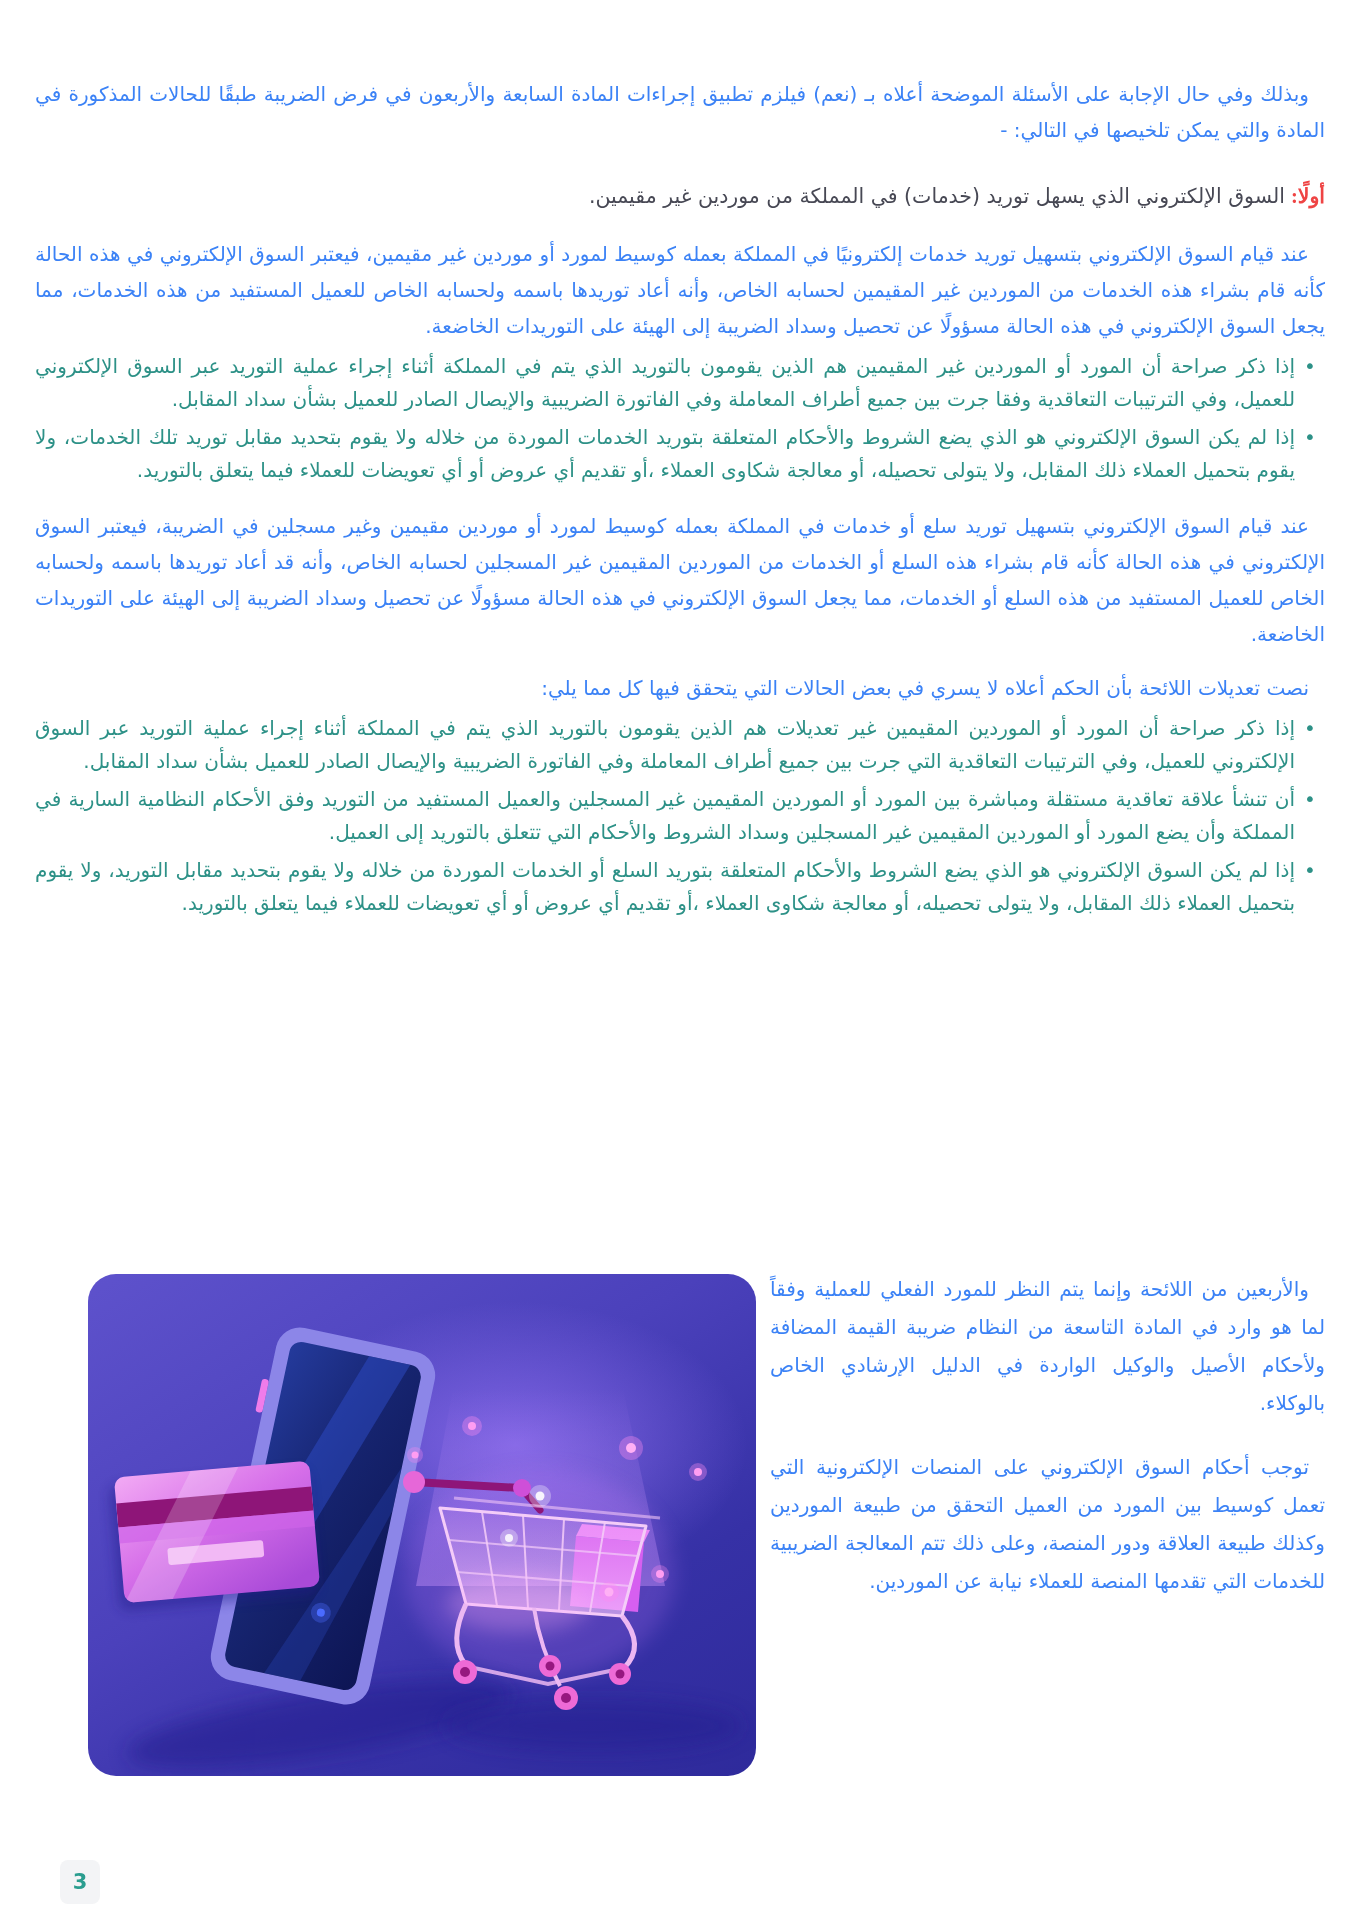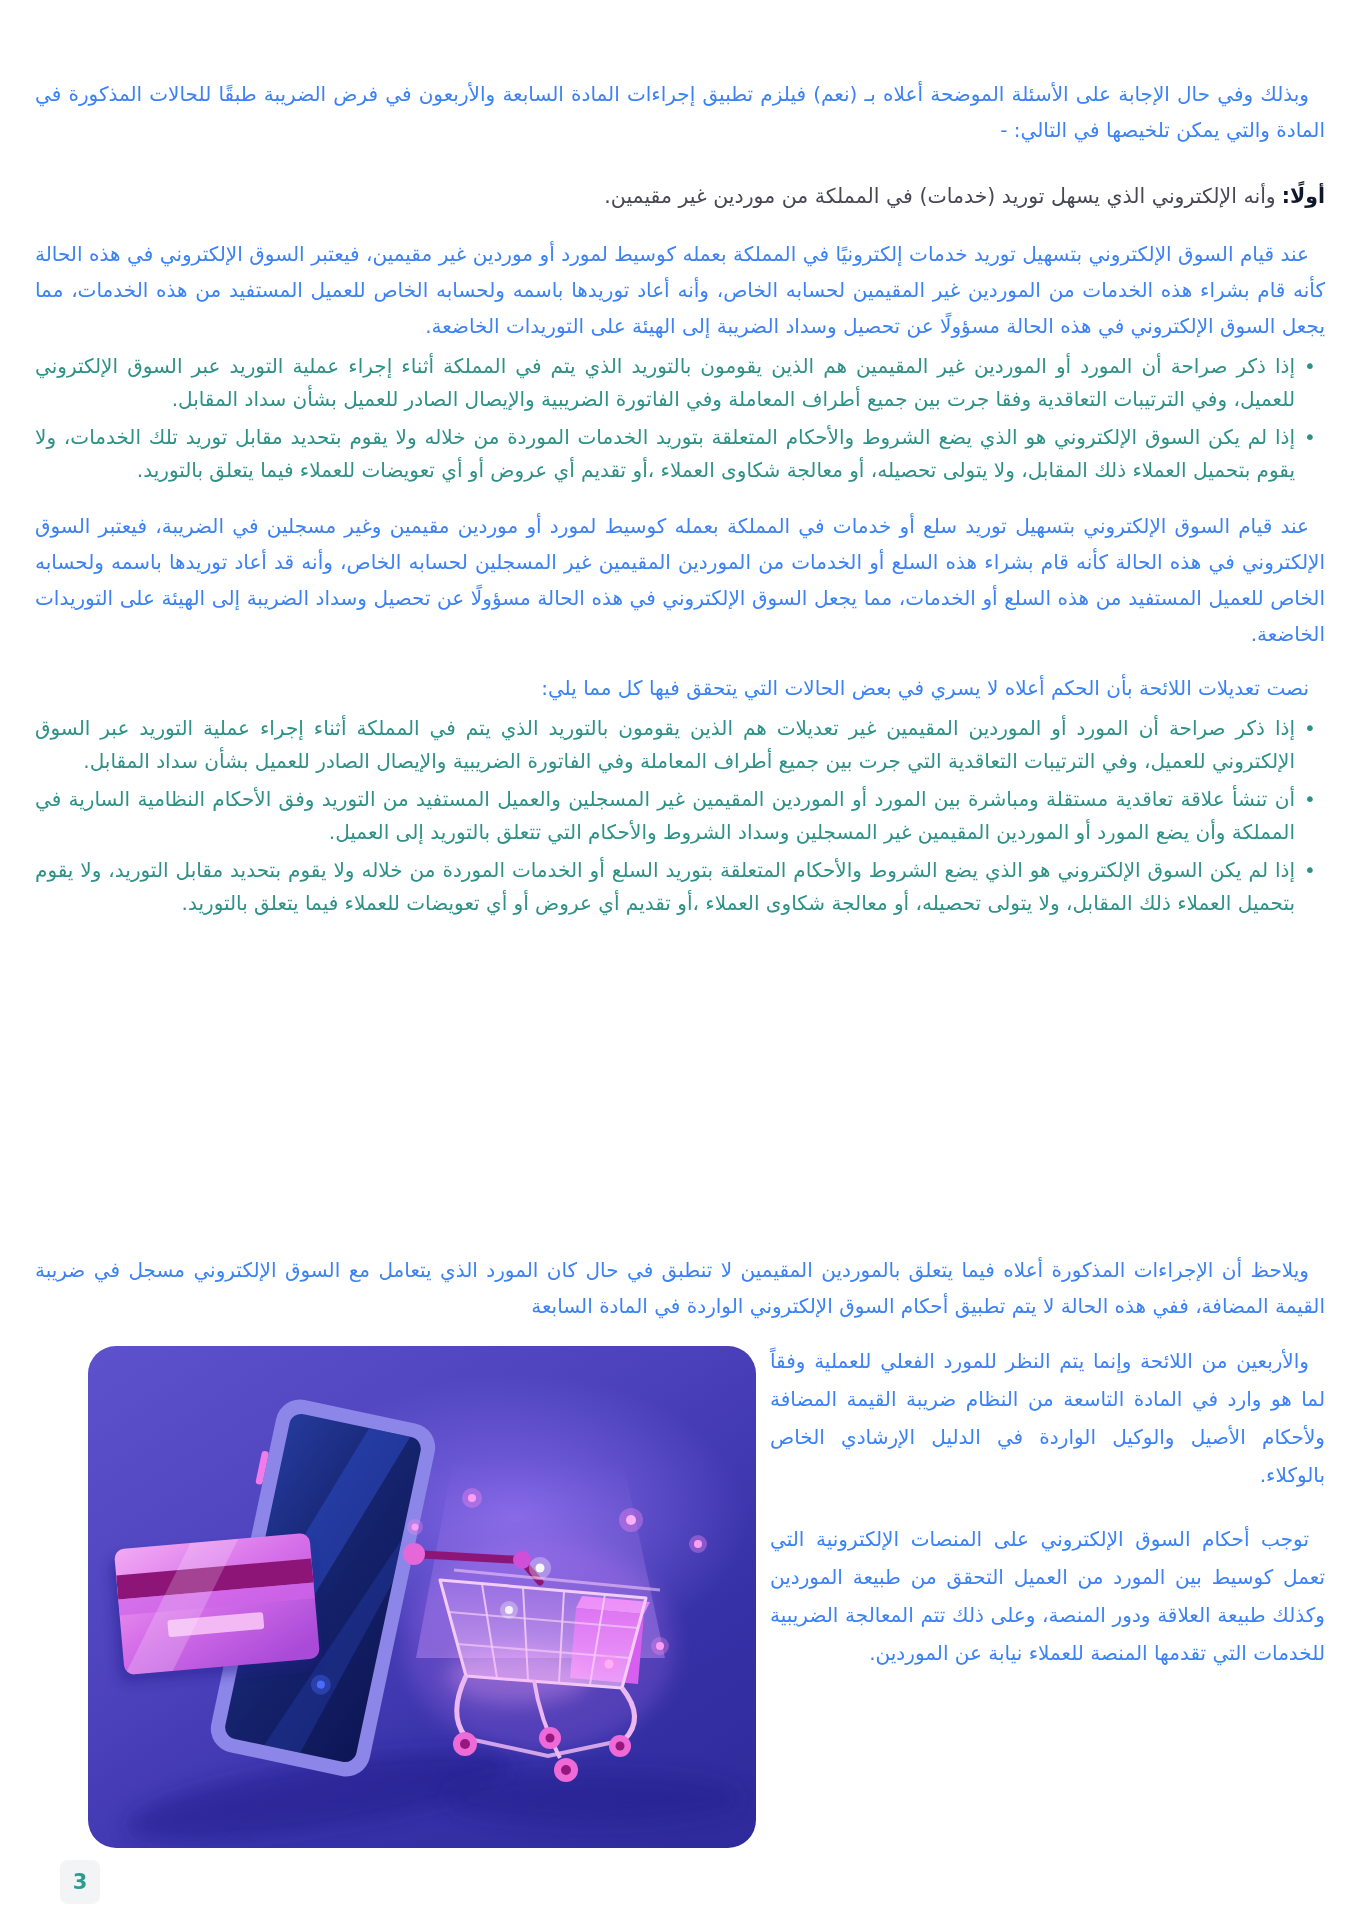--- a/index.html
+++ b/index.html
@@ -11,21 +11,21 @@
     position:absolute;top:0;right:0;left:0;
     padding:76px 33px 0 35px;
   }
   .p{
     font-size:20px;line-height:36px;color:#3b82f6;margin:0;
     text-align:justify;text-indent:16px;
   }
   .heading{
     font-size:20.5px;line-height:37px;margin:30px 0 0;color:#474854;text-align:right;
   }
-  .heading .hnum{color:#0f172a;font-weight:bold;}
+  .heading .hnum{color:#ef4444;font-weight:bold;font-family:Liberation Serif, serif;}
   .heading .htitle{margin-right:6px;}
   .p.after-heading{margin-top:21px;}
   .p.lead{margin-top:18px;}
   .bullets{margin:6px 0 0;}
   .bullet{display:flex;margin-top:5px;}
   .bullet-dot{
     flex:0 0 30px;text-align:center;color:#2d9187;font-size:20px;line-height:33px;
   }
   .bullet-text{
     flex:1;color:#2d9187;font-size:20px;line-height:33px;text-align:justify;
@@ -52,21 +52,21 @@
   }
 </style>
 </head>
 <body>
 
 <div class="page-text">
 
   <p class="p">وبذلك وفي حال الإجابة على الأسئلة الموضحة أعلاه بـ (نعم) فيلزم تطبيق إجراءات المادة السابعة والأربعون في فرض الضريبة طبقًا للحالات المذكورة في المادة والتي يمكن تلخيصها في التالي: -</p>
 
   <div class="heading">
-    <span class="hnum">أولًا:</span><span class="htitle">وأنه الإلكتروني الذي يسهل توريد (خدمات) في المملكة من موردين غير مقيمين.</span>
+    <span class="hnum">أولًا:</span><span class="htitle">السوق الإلكتروني الذي يسهل توريد (خدمات) في المملكة من موردين غير مقيمين.</span>
   </div>
 
   <p class="p after-heading">عند قيام السوق الإلكتروني بتسهيل توريد خدمات إلكترونيًا في المملكة بعمله كوسيط لمورد أو موردين غير مقيمين، فيعتبر السوق الإلكتروني في هذه الحالة كأنه قام بشراء هذه الخدمات من الموردين غير المقيمين لحسابه الخاص، وأنه أعاد توريدها باسمه ولحسابه الخاص للعميل المستفيد من هذه الخدمات، مما يجعل السوق الإلكتروني في هذه الحالة مسؤولًا عن تحصيل وسداد الضريبة إلى الهيئة على التوريدات الخاضعة.</p>
 
 
   <div class="bullets">
     <div class="bullet">
       <span class="bullet-dot">•</span>
       <span class="bullet-text">إذا ذكر صراحة أن المورد أو الموردين غير المقيمين هم الذين يقومون بالتوريد الذي يتم في المملكة أثناء إجراء عملية التوريد عبر السوق الإلكتروني للعميل، وفي الترتيبات التعاقدية وفقا جرت بين جميع أطراف المعاملة وفي الفاتورة الضريبية والإيصال الصادر للعميل بشأن سداد المقابل.</span>
     </div>
@@ -93,21 +93,20 @@
     <div class="bullet">
       <span class="bullet-dot">•</span>
       <span class="bullet-text">إذا لم يكن السوق الإلكتروني هو الذي يضع الشروط والأحكام المتعلقة بتوريد السلع أو الخدمات الموردة من خلاله ولا يقوم بتحديد مقابل التوريد، ولا يقوم بتحميل العملاء ذلك المقابل، ولا يتولى تحصيله، أو معالجة شكاوى العملاء ،أو تقديم أي عروض أو أي تعويضات للعملاء فيما يتعلق بالتوريد.</span>
     </div>
   </div>
 
 </div>
 
 <div class="bottom-section">
 
-  <p class="p note-p1">ويلاحظ أن الإجراءات المذكورة أعلاه فيما يتعلق بالموردين المقيمين لا تنطبق في حال كان المورد الذي يتعامل مع السوق الإلكتروني مسجل في ضريبة القيمة المضافة، ففي هذه الحالة لا يتم تطبيق أحكام السوق الإلكتروني الواردة في المادة السابعة</p>
 
   <div class="illustration">
     <svg width="668" height="502" viewBox="0 0 668 502" xmlns="http://www.w3.org/2000/svg">
       <defs>
         <linearGradient id="scr" x1="0" y1="0" x2="1" y2="1">
           <stop offset="0" stop-color="#243a9c"></stop>
           <stop offset="0.45" stop-color="#16246f"></stop>
           <stop offset="1" stop-color="#0d1554"></stop>
         </linearGradient>
         <linearGradient id="cardg" x1="0" y1="0" x2="0.8" y2="1">

